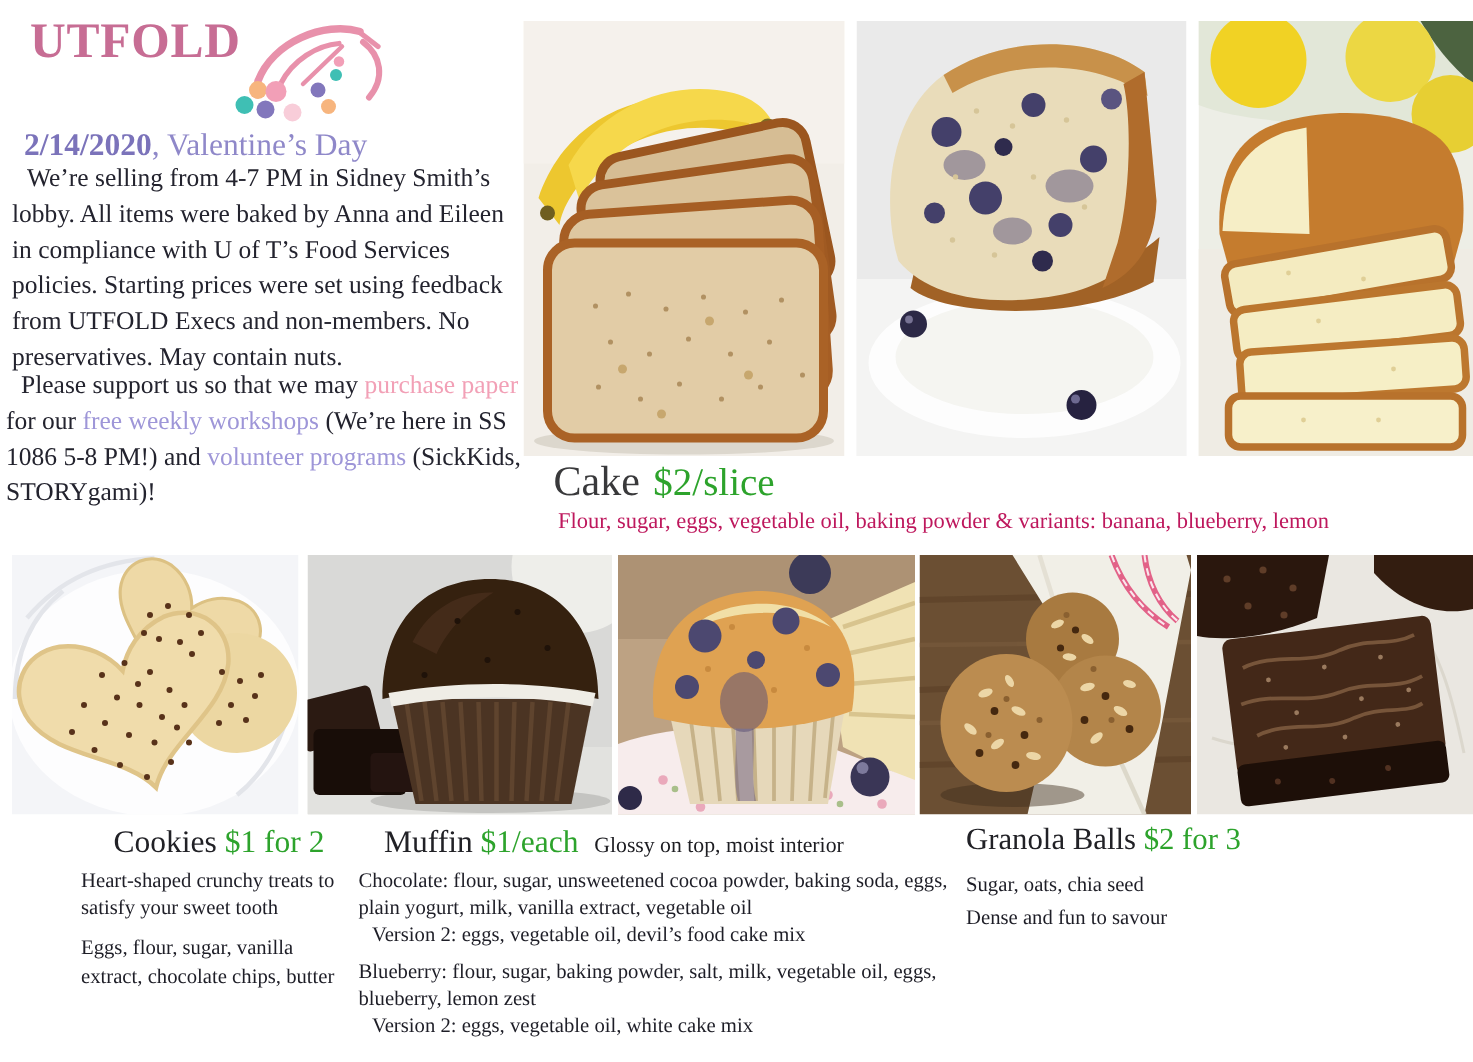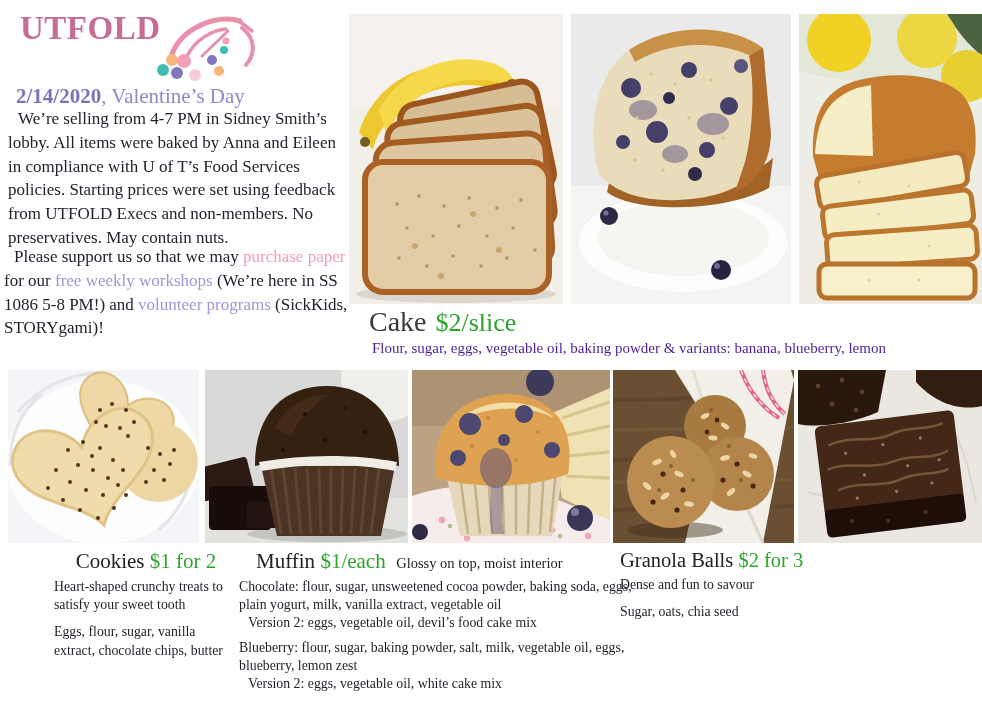--- a/index.html
+++ b/index.html
@@ -30,27 +30,27 @@
   #ph-bluemuf   { left:412px; top:370px; }
   #ph-granola   { left:613px; top:370px; }
   #ph-brownie   { left:798px; top:370px; }
 
   
   .cake-cap { position:absolute; left:369px; top:306px; width:610px; }
   .cake-row1 { display:flex; align-items:baseline; gap:9px; }
   .cake-name { font-size:28px; color:#39393b;text-align:right; }
   .cake-price{ font-size:26px; color:#2da32c; }
   .cake-tag  { font-size:15px; color:#1d1d22; padding-left:3px; }
-  .cake-ing  { font-size:15px; color:#4c1d95; margin-top:2px; padding-left:3px; }
+  .cake-ing  { font-size:15px; color:#be185d; margin-top:2px; padding-left:3px; }
 
   
   .col { position:absolute; top:549px;margin-left:36px; }
   .col-cookies { left:18px;  width:184px; }
   .col-muffin  { left:203px; width:404px; }
-  .col-granola { left:584px; width:182px; }
+  .col-granola { left:608px; width:182px; }
   .col-brownie { left:805px; width:176px; }
 
   .p-head { font-size:21px; color:#212126; white-space:nowrap; }
   .p-head .price { color:#2da32c; }
   .p-head .tag { font-size:14.5px; color:#1d1d22; white-space:normal; }
   .center { text-align:center; }
   .muffin-head { padding-left:17px; }
 
   .p-body { font-size:13.8px; line-height:1.32; color:#1e1e27; }
   .mt4 { margin-top:4px; } .mt6 { margin-top:6px; } .mt9 { margin-top:9px; }
@@ -475,18 +475,18 @@
   <div class="col col-muffin">
     <div class="p-head muffin-head"><span>Muffin</span> <span class="price">$1/each</span>&nbsp; <span class="tag">Glossy on top, moist interior</span></div>
     <div class="p-body mt4">Chocolate: flour, sugar, unsweetened cocoa powder, baking soda, eggs, plain yogurt, milk, vanilla extract, vegetable oil</div>
     <div class="p-body ver">Version 2: eggs, vegetable oil, devil’s food cake mix</div>
     <div class="p-body mt6">Blueberry: flour, sugar, baking powder, salt, milk, vegetable oil, eggs, blueberry, lemon zest</div>
     <div class="p-body ver">Version 2: eggs, vegetable oil, white cake mix</div>
   </div>
 
   <div class="col col-granola">
     <div class="p-head" style="font-size:20.5px"><span>Granola Balls</span> <span class="price">$2 for 3</span></div>
+    <div class="p-body mt9">Sugar, oats, chia seed</div>
     <div class="p-body mt4">Dense and fun to savour</div>
-    <div class="p-body mt9">Sugar, oats, chia seed</div>
   </div>
 
 
 </div>
 
 </body></html>

